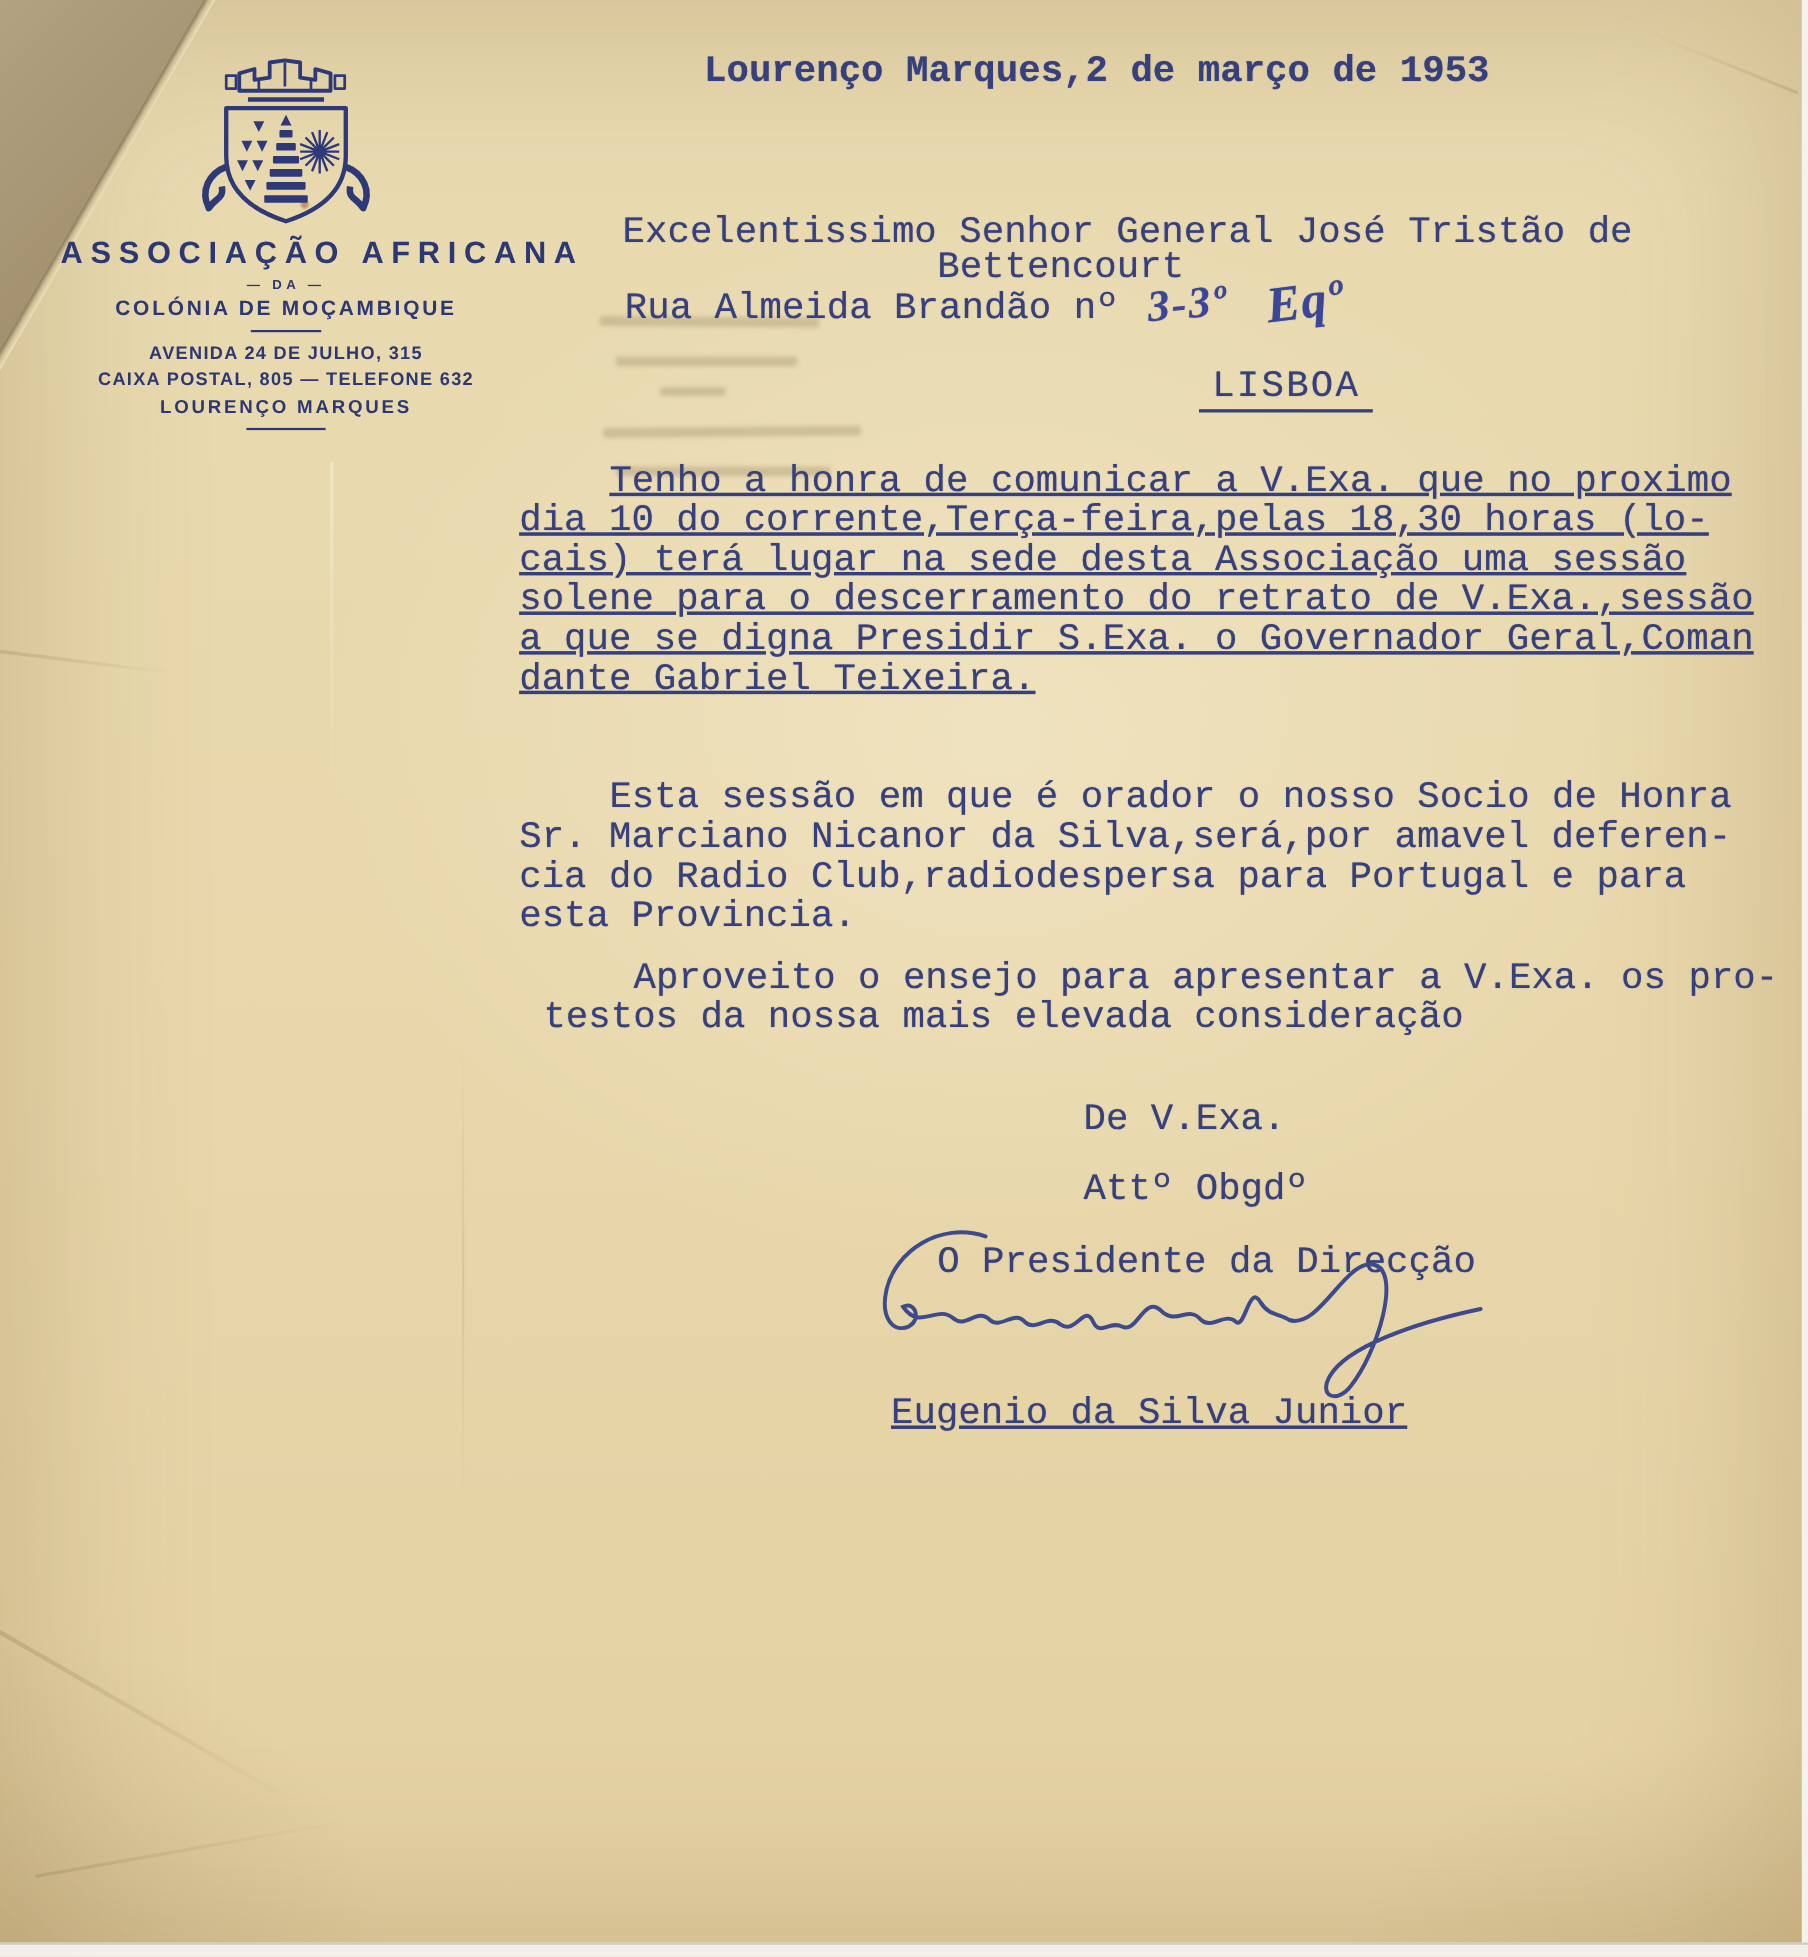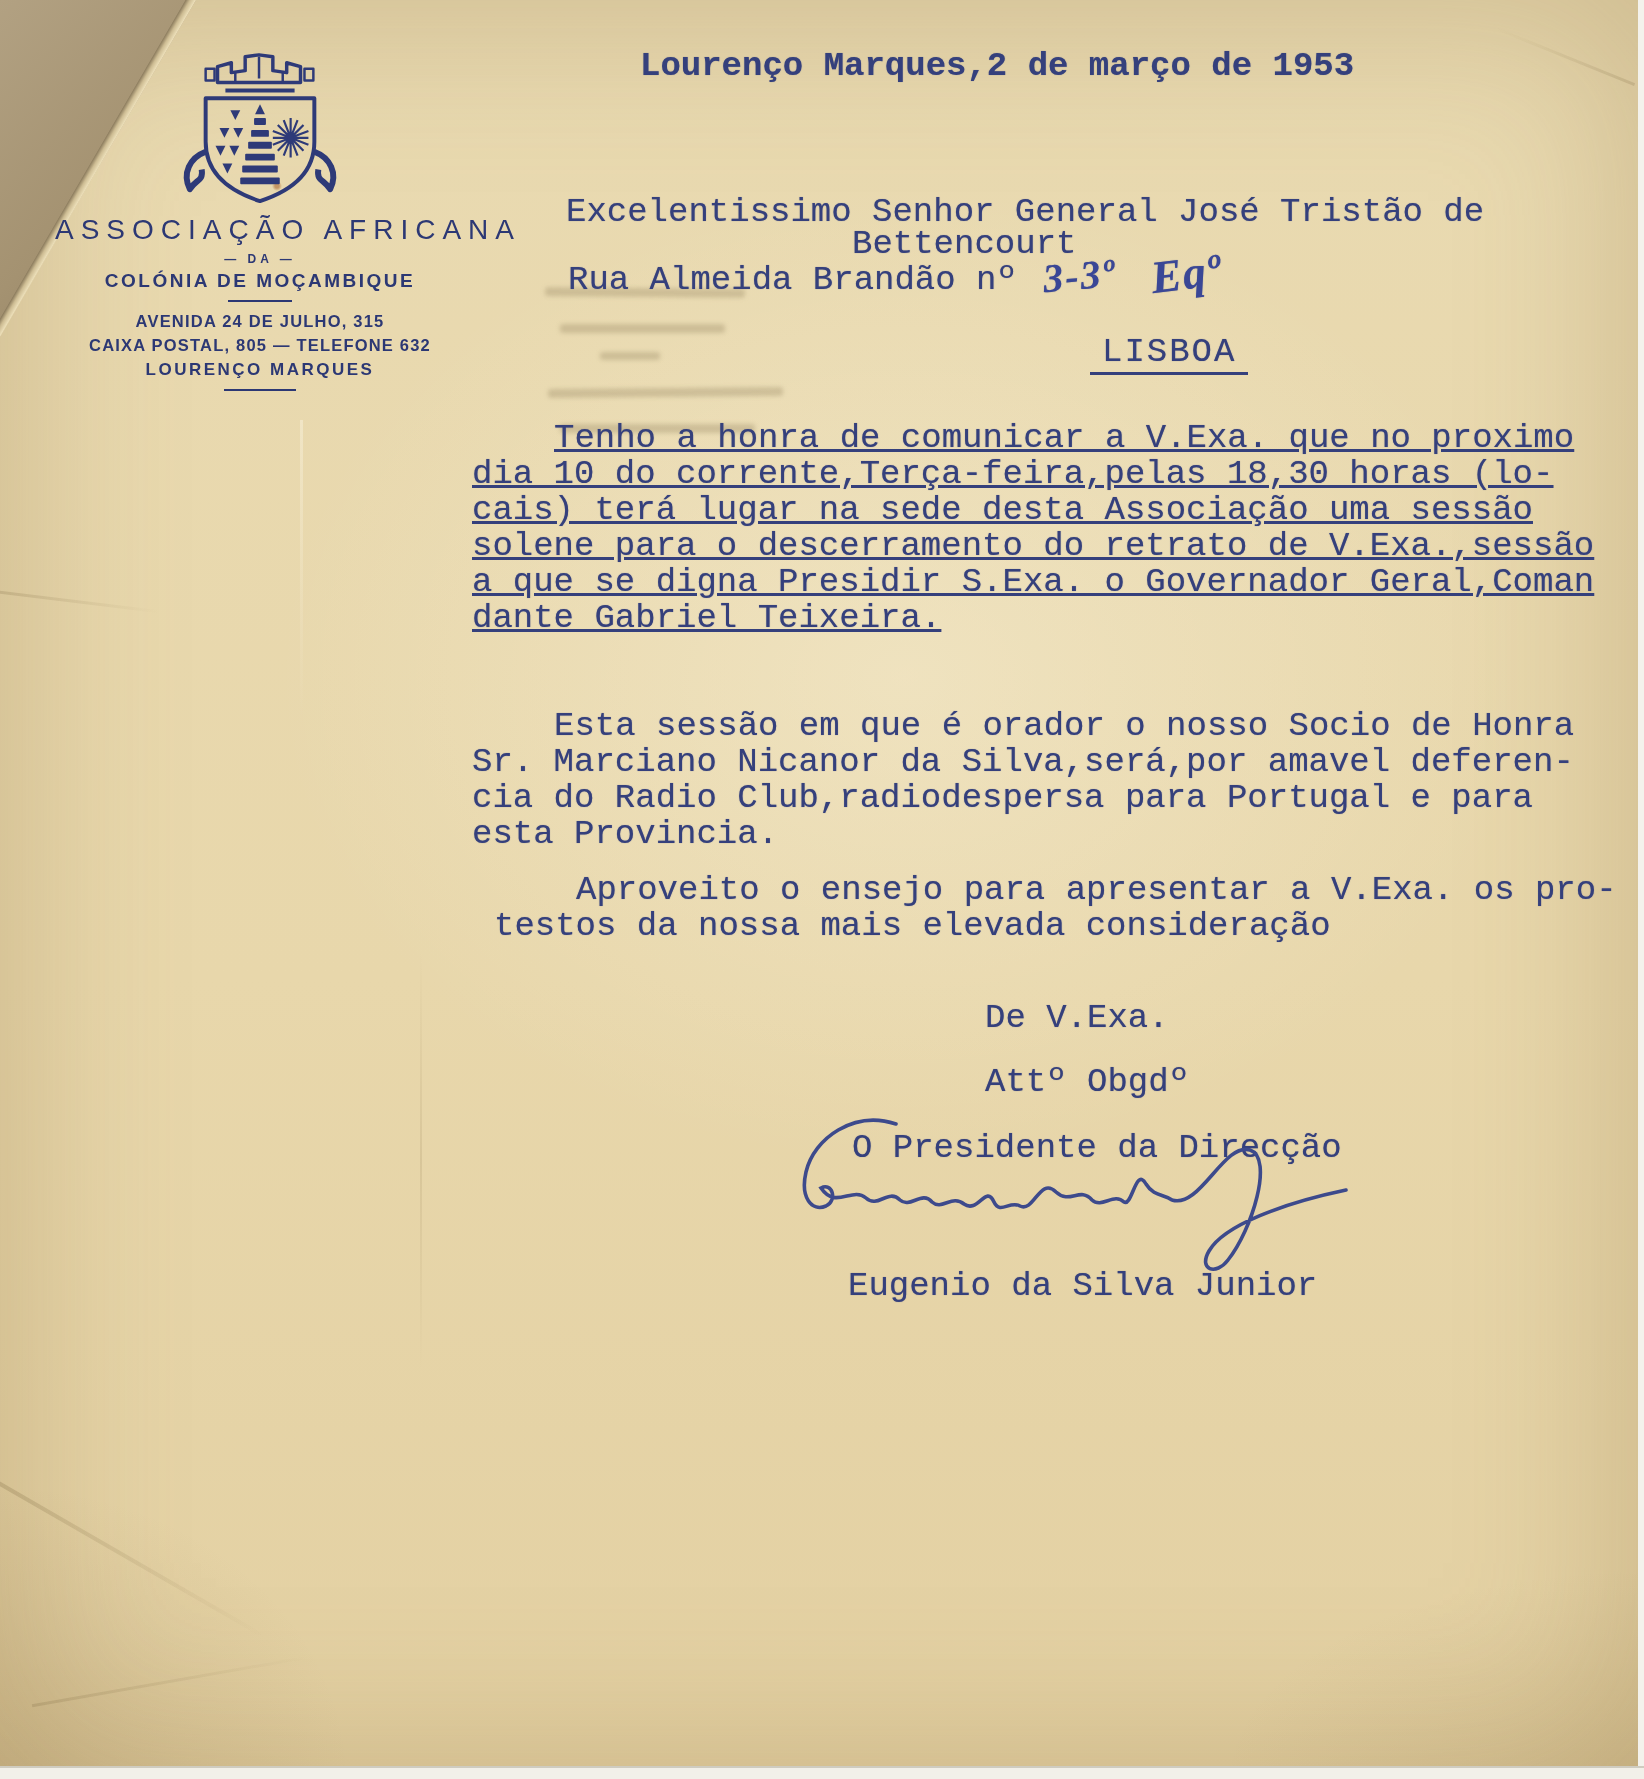--- a/index.html
+++ b/index.html
@@ -41,21 +41,21 @@
   .ghost{position:absolute;background:rgba(138,122,86,.30);filter:blur(2px);border-radius:3px;pointer-events:none;}
   .g1{left:545px;top:288px;width:200px;height:9px;transform:rotate(.5deg);}
   .g2{left:560px;top:324px;width:165px;height:9px;}
   .g3{left:600px;top:352px;width:60px;height:8px;}
   .g4{left:548px;top:388px;width:235px;height:9px;transform:rotate(-.5deg);}
   .g5{left:560px;top:424px;width:195px;height:9px;}
   
   .letterhead{position:absolute;left:55px;top:46px;width:410px;text-align:center;
     font-family:"Liberation Sans", sans-serif;color:#2c3874;}
   .crest{width:168px;height:160px;margin:0 auto 8px auto;display:block;}
-  .org1{font-size:28px;letter-spacing:7px;font-weight:400;white-space:nowrap;}
+  .org1{font-size:28px;letter-spacing:7px;font-weight:700;white-space:nowrap;}
   .org2{font-size:12px;font-weight:700;letter-spacing:4px;margin-top:6px;}
   .org3{font-size:19px;font-weight:700;letter-spacing:2.5px;margin-top:4px;}
   .lh-rule{width:64px;height:2px;background:#2c3874;margin:8px auto 10px auto;}
   .lh-rule2{width:72px;height:2px;background:#2c3874;margin:9px auto 0 auto;}
   .addr{font-size:16.5px;font-weight:700;letter-spacing:1.2px;margin-top:5px;white-space:nowrap;}
   .addr-city{font-size:17px;font-weight:700;letter-spacing:2.5px;margin-top:5px;}
   
   .refline{position:absolute;left:103px;top:444px;font-family:"Liberation Serif", serif;
     font-style:italic;font-size:31px;color:#3f4a63;white-space:nowrap;}
   .dotline{display:inline-block;width:180px;border-bottom:2px dotted #46506a;height:26px;margin:0 4px;}
@@ -70,21 +70,21 @@
   .city{left:1090px;top:334px;letter-spacing:2px;border-bottom:3px solid #35407c;padding:0 12px 2px 12px;}
   .para{white-space:normal;}
   .para .line{white-space:pre;}
   .para .indent{padding-left:82px;}
   .p1{left:472px;top:420px;text-decoration:underline;}
   .p2{left:472px;top:708px;}
   .p3{left:463px;top:872px;margin-left:31px;}
   .close1{left:985px;top:1000px;}
   .close2{left:985px;top:1064px;}
   .role{left:852px;top:1130px;}
-  .typedname{left:848px;top:1268px;}
+  .typedname{left:810px;top:1268px;text-decoration:underline;}
   
   .hand{font-family:"Liberation Serif", serif;font-style:italic;font-weight:600;color:#3a4796;}
   .hand1{display:inline-block;font-size:40px;transform:rotate(-5deg);margin-left:6px;letter-spacing:2px;}
   .hand2{display:inline-block;font-size:46px;transform:rotate(-7deg);margin-left:14px;letter-spacing:1px;}
   .sig-svg{position:absolute;left:778px;top:1108px;width:650px;height:185px;pointer-events:none;}
 </style>
 </head>
 <body>
 
 <div id="paper">

